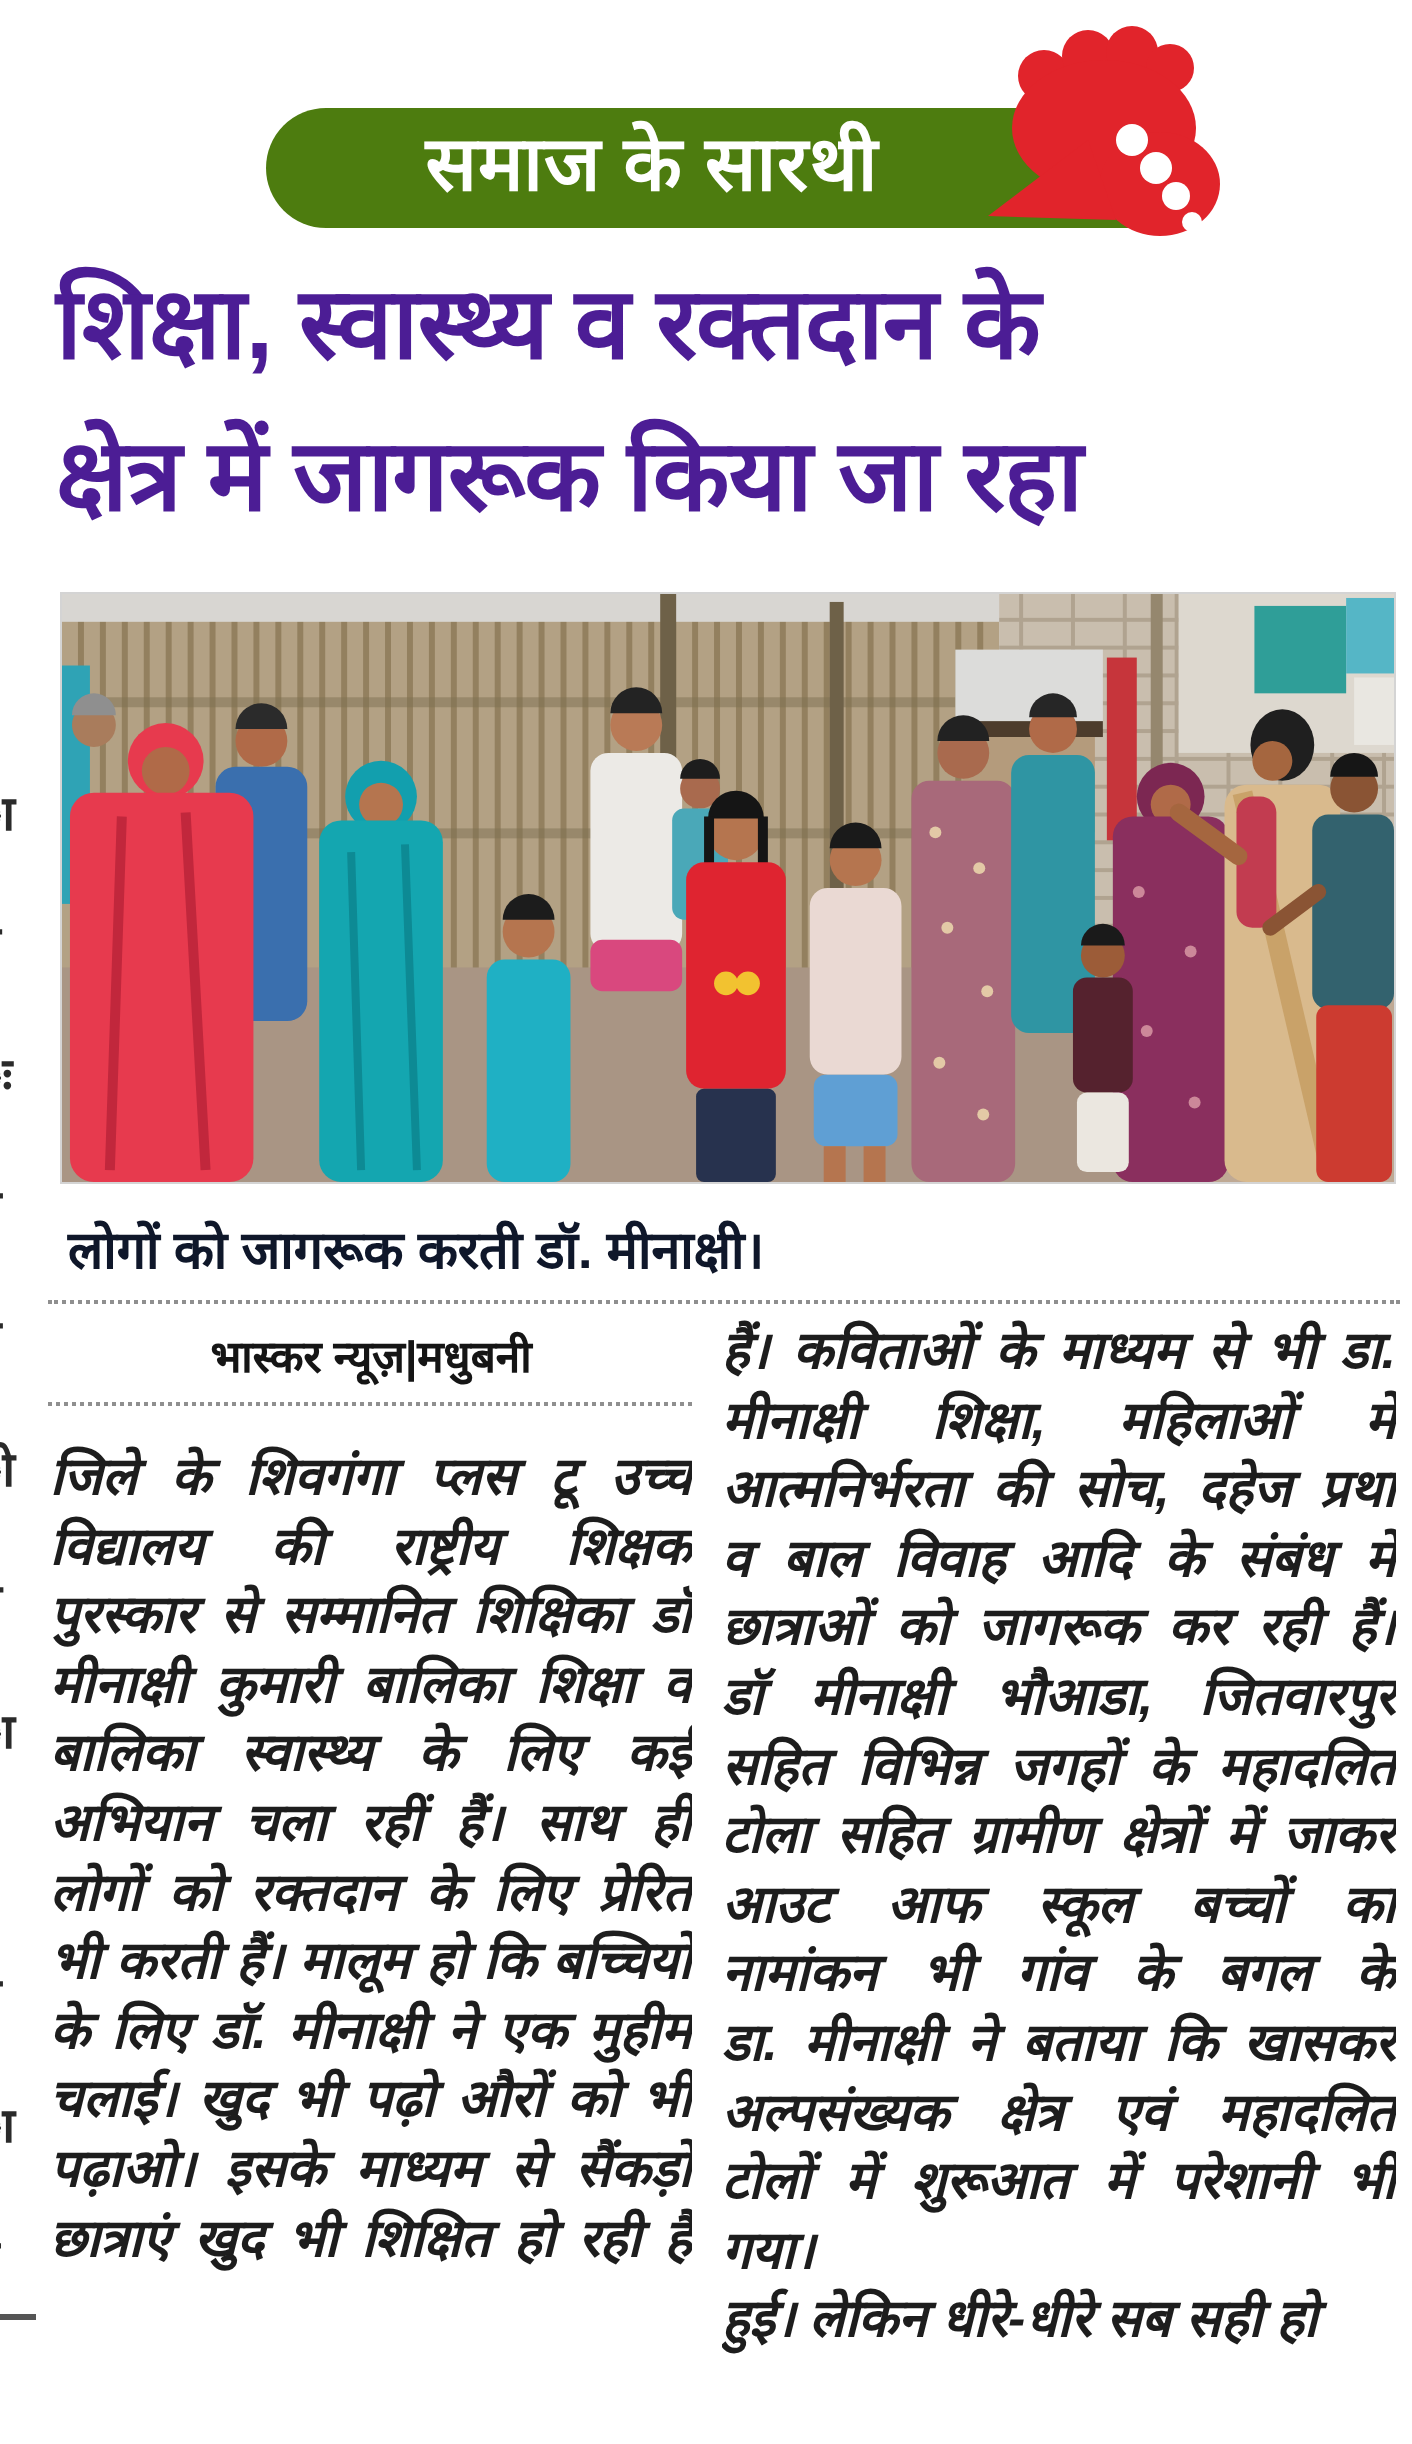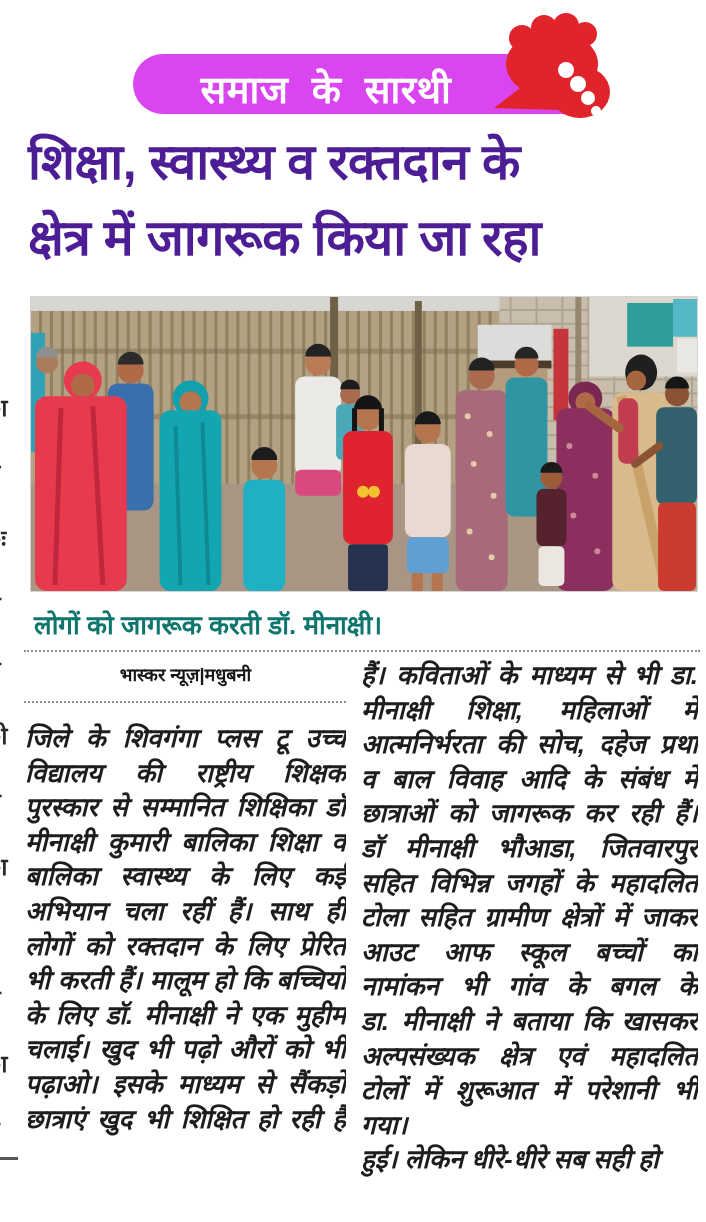--- a/index.html
+++ b/index.html
@@ -4,46 +4,46 @@
 <style>
   html,body{margin:0;padding:0;}
   body{
     width:706px;height:1222px;position:relative;overflow:hidden;
     background:#ffffff;color:#1c1c1c;
     font-family:"Liberation Sans","DejaVu Sans",sans-serif;
   }
   
   .badge{
     position:absolute;left:133px;top:54px;width:464px;height:60px;
-    background:#d946ef;border-radius:31px;
-    display:flex;align-items:flex-end;justify-content:center;
-    padding-right:78px;box-sizing:border-box;font-family:Liberation Mono, monospace;
+    background:#4d7c0f;border-radius:31px;
+    display:flex;align-items:flex-start;justify-content:center;
+    padding-right:78px;box-sizing:border-box;
   }
   .badge-label{color:#fff;font-size:38px;font-weight:bold;letter-spacing:.5px;white-space:nowrap;}
   .hand{position:absolute;left:492px;top:12px;width:120px;height:115px;}
   
   .headline{position:absolute;left:28px;top:124px;width:672px;}
   .headline .hl{
     font-size:50px;font-weight:bold;color:#4c1d95;line-height:76px;
     white-space:nowrap;letter-spacing:-0.5px;
   }
   
   .photo-frame{
     position:absolute;left:30px;top:296px;width:668px;height:296px;
     border:1px solid #d4d4d4;box-sizing:border-box;background:#cdc6ba;
   }
   .photo-frame svg{display:block;width:100%;height:100%;}
-  .caption{position:absolute;left:34px;top:606px;font-size:26px;font-weight:bold;color:#0f766e;white-space:nowrap;}
+  .caption{position:absolute;left:34px;top:606px;font-size:26px;font-weight:bold;color:#0f172a;white-space:nowrap;}
   
   .rule{position:absolute;border-top:2px dotted #8f8f8f;height:0;}
   .rule-top{left:24px;top:650px;width:676px;}
   .rule-byline{left:24px;top:701px;width:322px;}
   .byline{
     position:absolute;left:25px;top:662px;width:321px;text-align:center;
-    font-size:18px;font-weight:bold;color:#151515;white-space:nowrap;
+    font-size:22px;font-weight:bold;color:#151515;white-space:nowrap;
   }
   
   .col{position:absolute;}
   .col-left{left:25px;top:721px;width:321px;}
   .col-right{left:361px;top:658px;width:337px;}
   .col .line{
     font-size:26px;font-weight:600;color:#1d1d1d;
     height:34.6px;line-height:34.6px;
     text-align:justify;text-align-last:justify;overflow:hidden;font-style:italic;
   }

